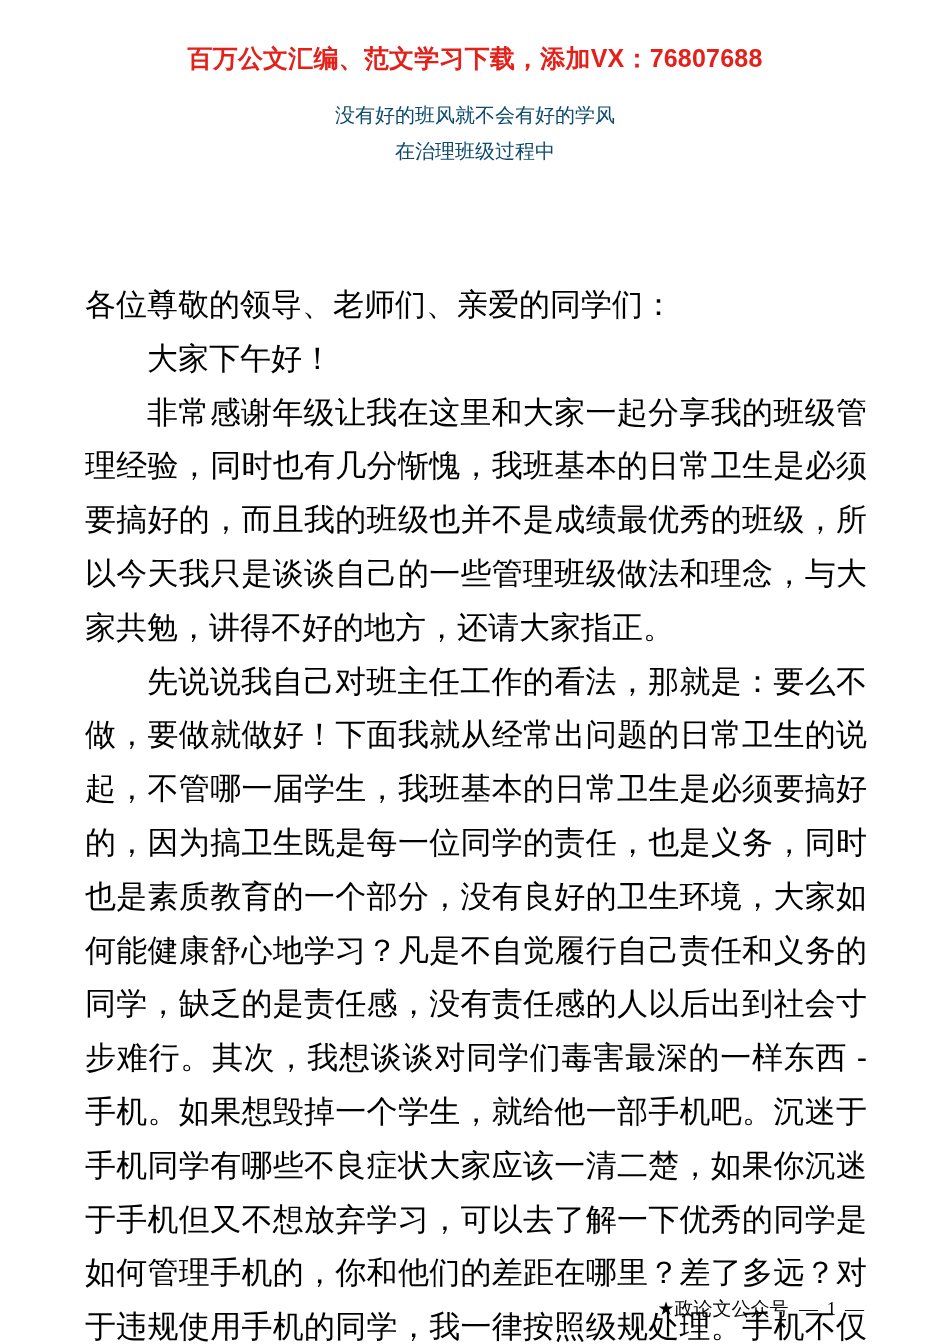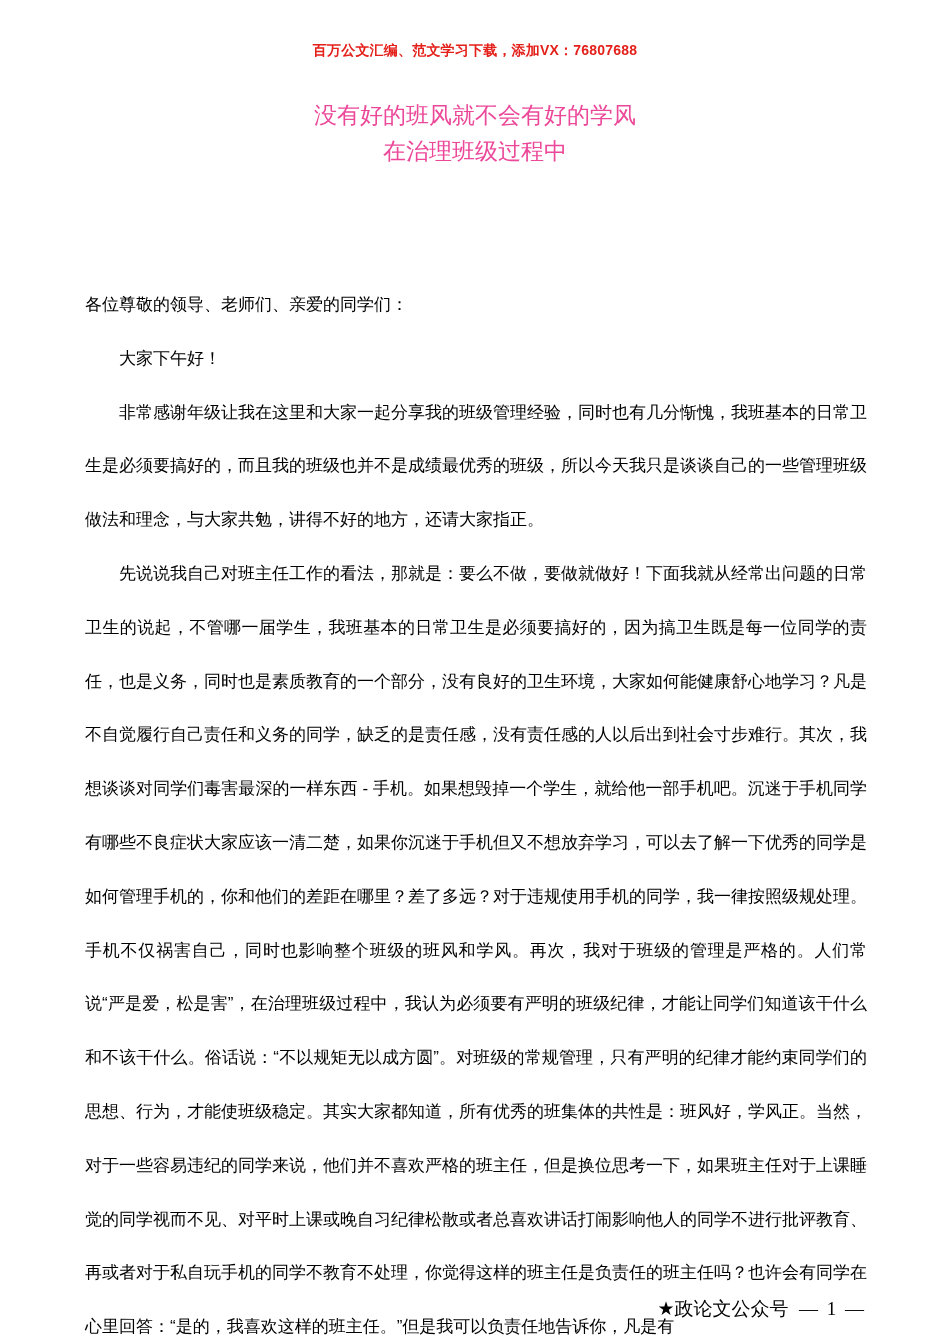--- a/index.html
+++ b/index.html
@@ -20,50 +20,50 @@
   }
 
   
   .promo-banner {
     position: absolute;
     top: 42px;
     left: 0;
     width: 950px;
     text-align: center;
     color: #e4201a;
-    font-size: 14px;
+    font-size: 25px;
     font-weight: bold;
     letter-spacing: 0.2px;
     white-space: nowrap;
   }
 
   
   .title-block {
     position: absolute;
     top: 98px;
     left: 0;
     width: 950px;
     text-align: center;
   }
   .title-line {
-    font-size: 23px;
+    font-size: 20px;
     line-height: 35.5px;
-    color: #ec4899;
+    color: #0c4a6e;
     white-space: nowrap;
   }
 
   
   .body-block {
     position: absolute;
     top: 278px;
     left: 85px;
     width: 782px;
   }
   .para {
-    font-size: 17px;
+    font-size: 31px;
     line-height: 53.8px;
     text-align: justify;
     text-justify: inter-character;
     text-align-last: left;
     margin: 0;
     word-break: break-all;
     color: #000;
   }
   .para.indent {
     text-indent: 2em;

